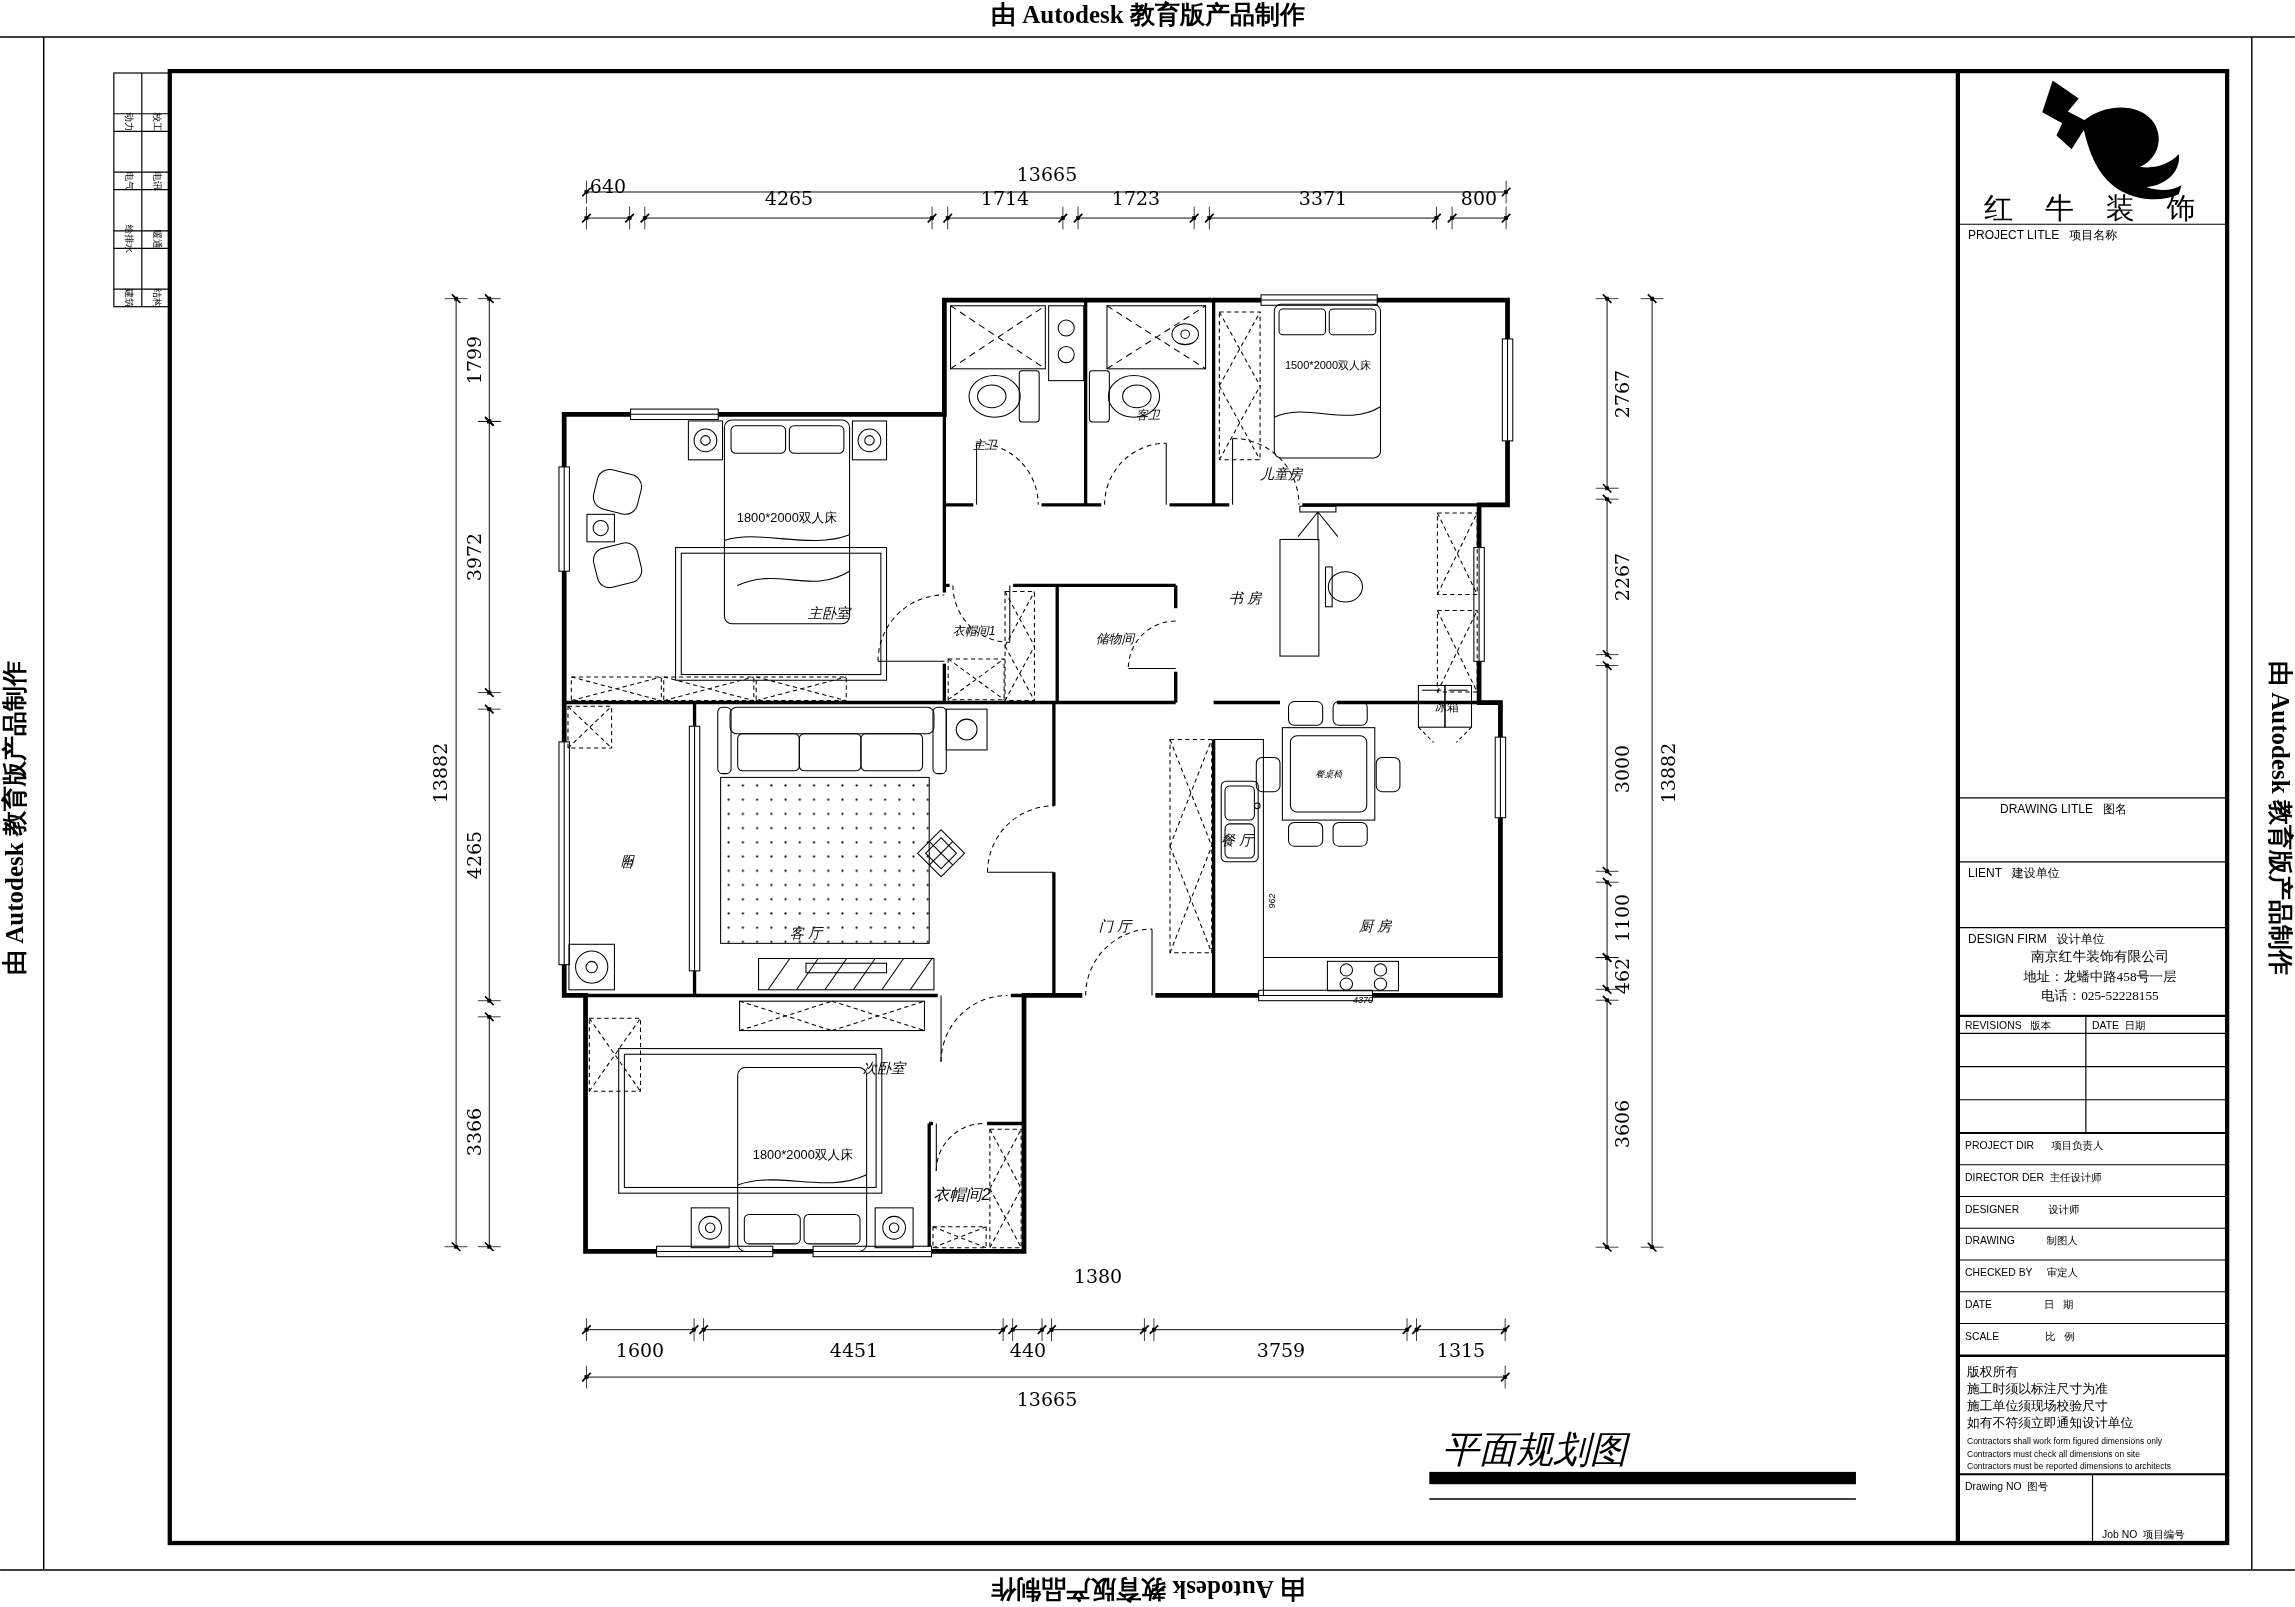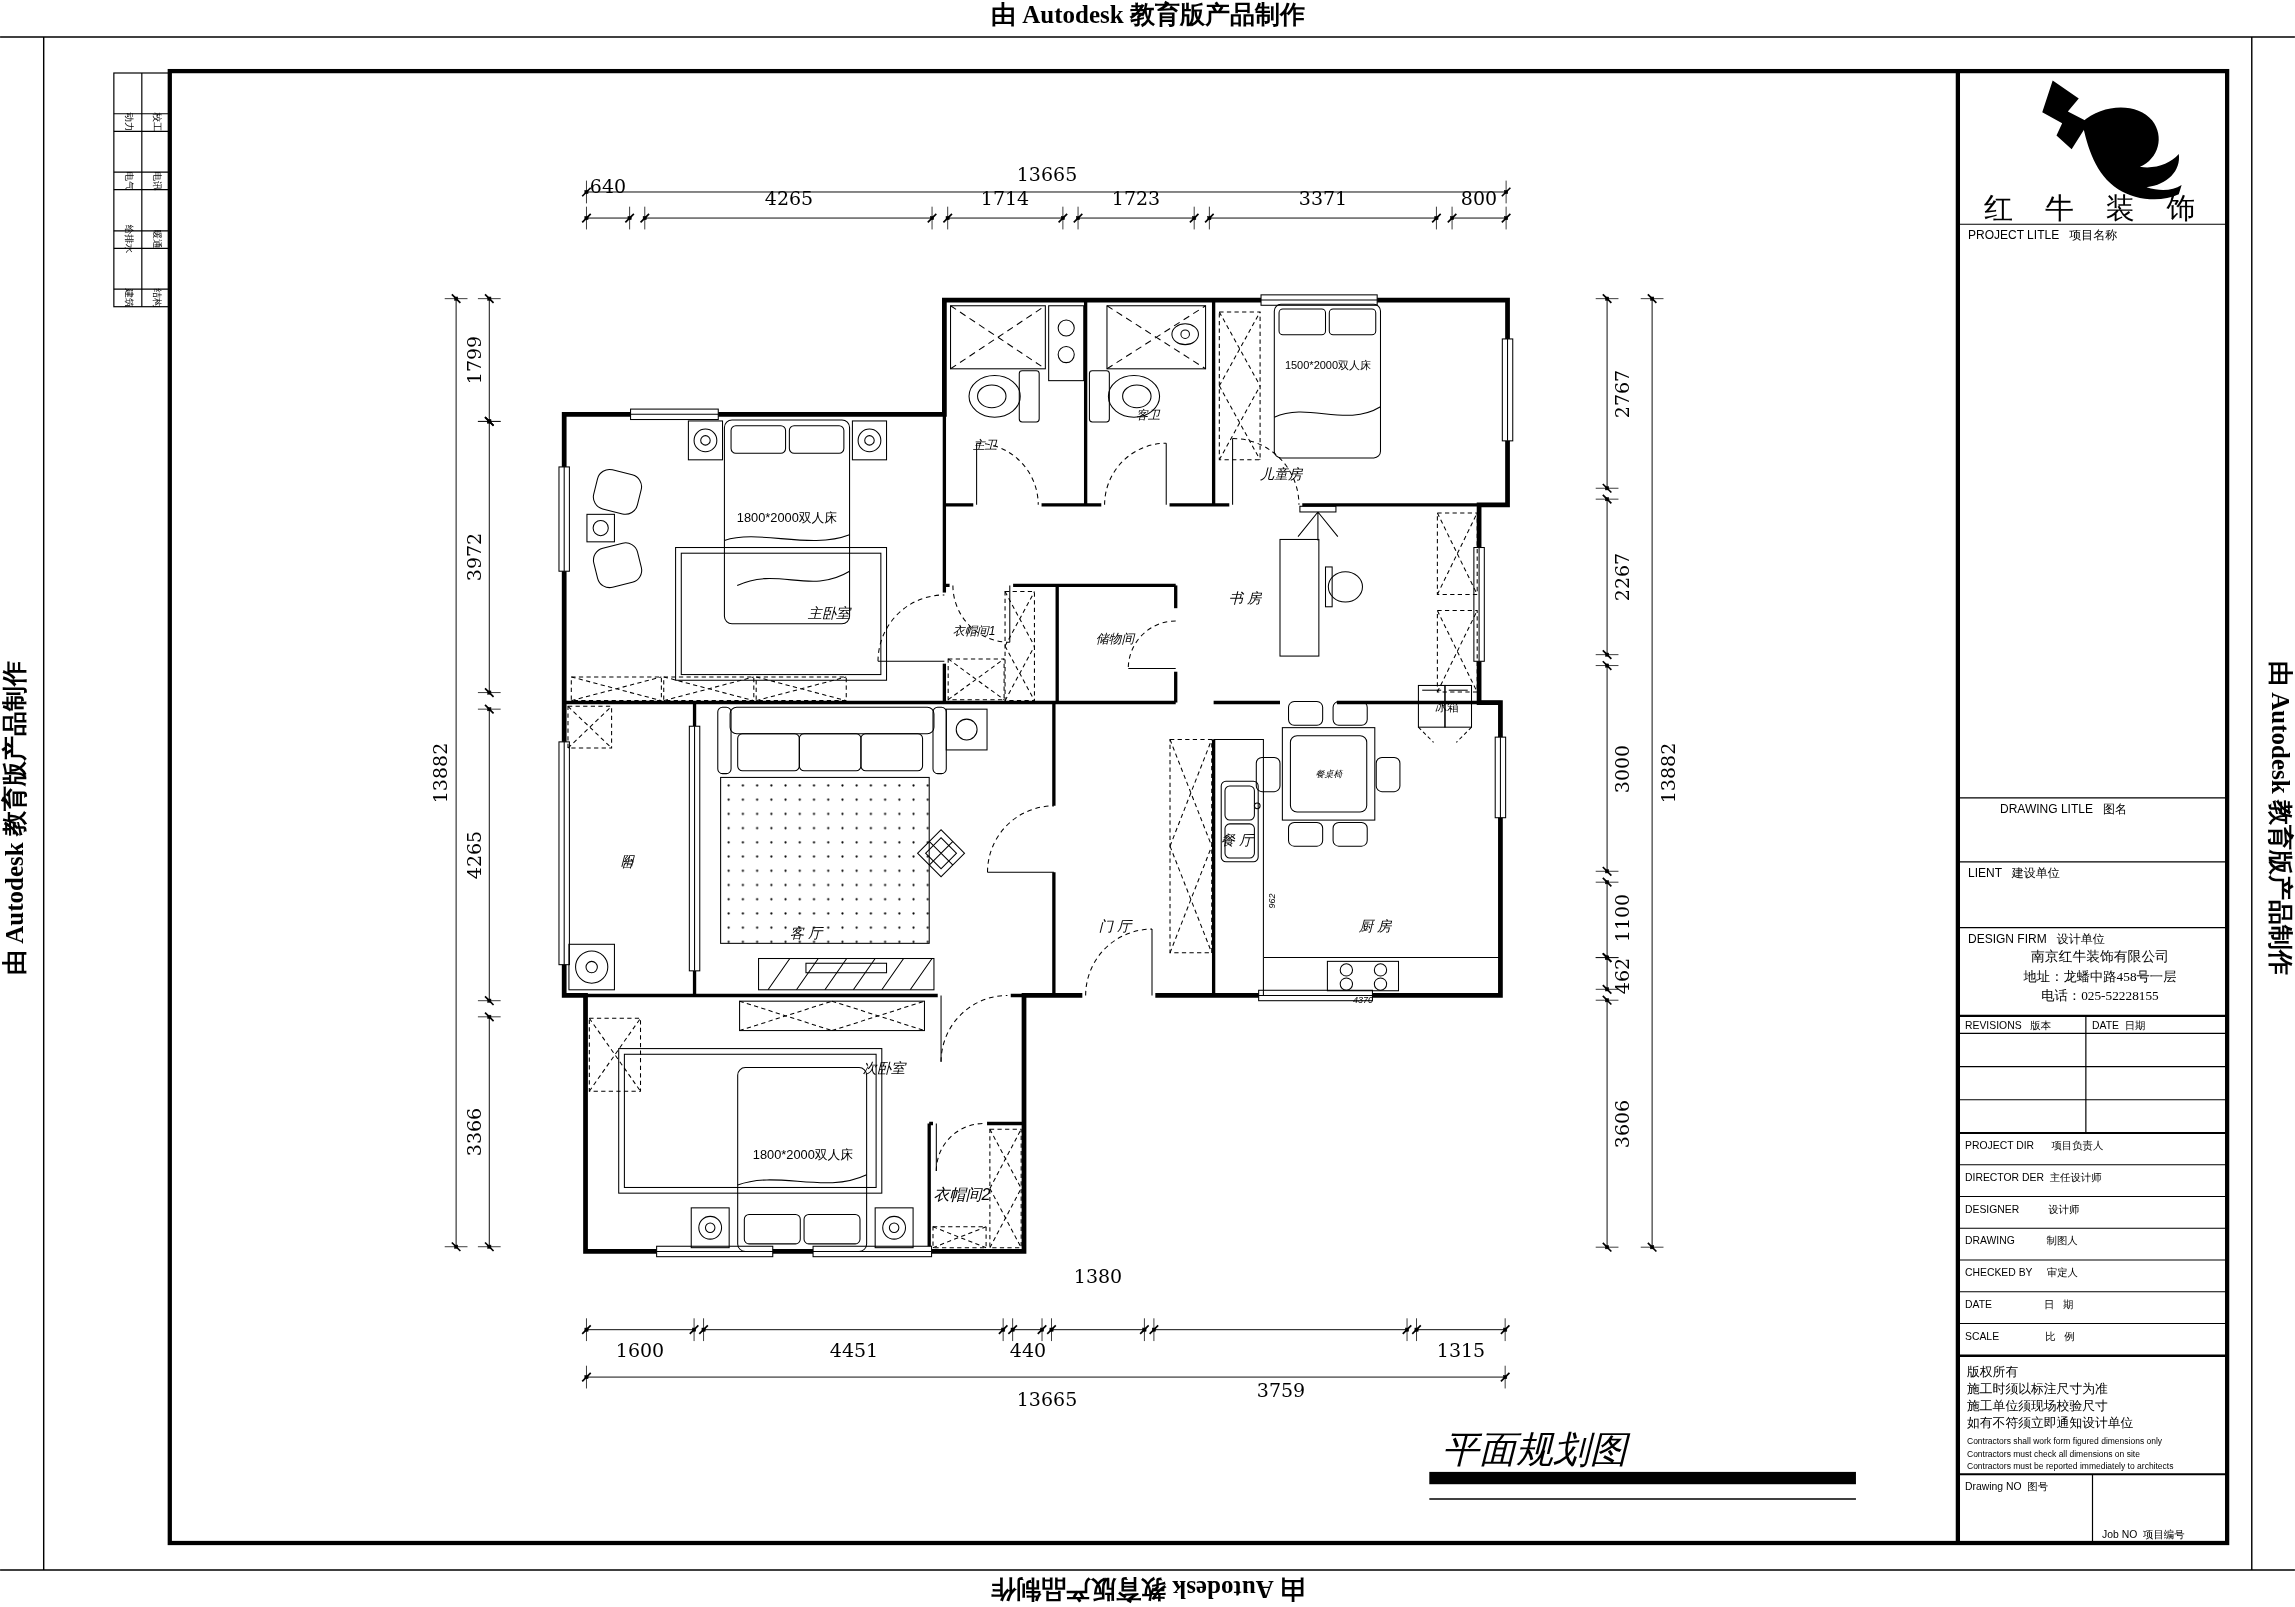--- a/index.html
+++ b/index.html
@@ -583,21 +583,21 @@
   <div class="L dim" style="left:789px;top:198px;">4265</div>
   <div class="L dim" style="left:1005px;top:198px;">1714</div>
   <div class="L dim" style="left:1136px;top:198px;">1723</div>
   <div class="L dim" style="left:1323px;top:198px;">3371</div>
   <div class="L dim" style="left:1479px;top:198px;">800</div>
 
   <div class="L dim" style="left:640px;top:1350px;">1600</div>
   <div class="L dim" style="left:854px;top:1350px;">4451</div>
   <div class="L dim" style="left:1028px;top:1350px;">440</div>
   <div class="L dim" style="left:1098px;top:1276px;">1380</div>
-  <div class="L dim" style="left:1281px;top:1350px;margin-top:40px;">3759</div>
+  <div class="L dim" style="left:1281px;top:1350px;">3759</div>
   <div class="L dim" style="left:1461px;top:1350px;">1315</div>
   <div class="L dim" style="left:1047px;top:1399px;">13665</div>
 
   <div class="L dim rm90" style="left:440px;top:773px;">13882</div>
   <div class="L dim rm90" style="left:474px;top:360px;">1799</div>
   <div class="L dim rm90" style="left:474px;top:557px;">3972</div>
   <div class="L dim rm90" style="left:474px;top:855px;">4265</div>
   <div class="L dim rm90" style="left:474px;top:1132px;">3366</div>
 
   <div class="L dim rm90" style="left:1622px;top:394px;">2767</div>
@@ -648,18 +648,18 @@
   <div class="tb" style="left:1965px;top:1234px;font-size:10.4px;">DRAWING           制图人</div>
   <div class="tb" style="left:1965px;top:1266px;font-size:10.4px;">CHECKED BY     审定人</div>
   <div class="tb" style="left:1965px;top:1298px;font-size:10.4px;">DATE                  日   期</div>
   <div class="tb" style="left:1965px;top:1330px;font-size:10.4px;">SCALE                比   例</div>
   <div class="tb" style="left:1967px;top:1364px;font-size:12.8px;">版权所有</div>
   <div class="tb" style="left:1967px;top:1381px;font-size:12.8px;">施工时须以标注尺寸为准</div>
   <div class="tb" style="left:1967px;top:1398px;font-size:12.8px;">施工单位须现场校验尺寸</div>
   <div class="tb" style="left:1967px;top:1415px;font-size:12.8px;">如有不符须立即通知设计单位</div>
   <div class="tb" style="left:1967px;top:1436px;font-size:8.5px;">Contractors shall work form figured dimensions only</div>
   <div class="tb" style="left:1967px;top:1449px;font-size:8.5px;">Contractors must check all dimensions on site</div>
-  <div class="tb" style="left:1967px;top:1461px;font-size:8.5px;">Contractors must be reported immediately to architects</div>
+  <div class="tb" style="left:1967px;top:1461px;font-size:8.5px;">Contractors must be reported dimensions to architects</div>
   <div class="tb" style="left:1965px;top:1480px;font-size:10.4px;">Drawing NO  图号</div>
   <div class="tb" style="left:2102px;top:1482px;font-size:10.4px;margin-top:46px;">Job NO  项目编号</div>
 
 </div>
 
 
 </body></html>

